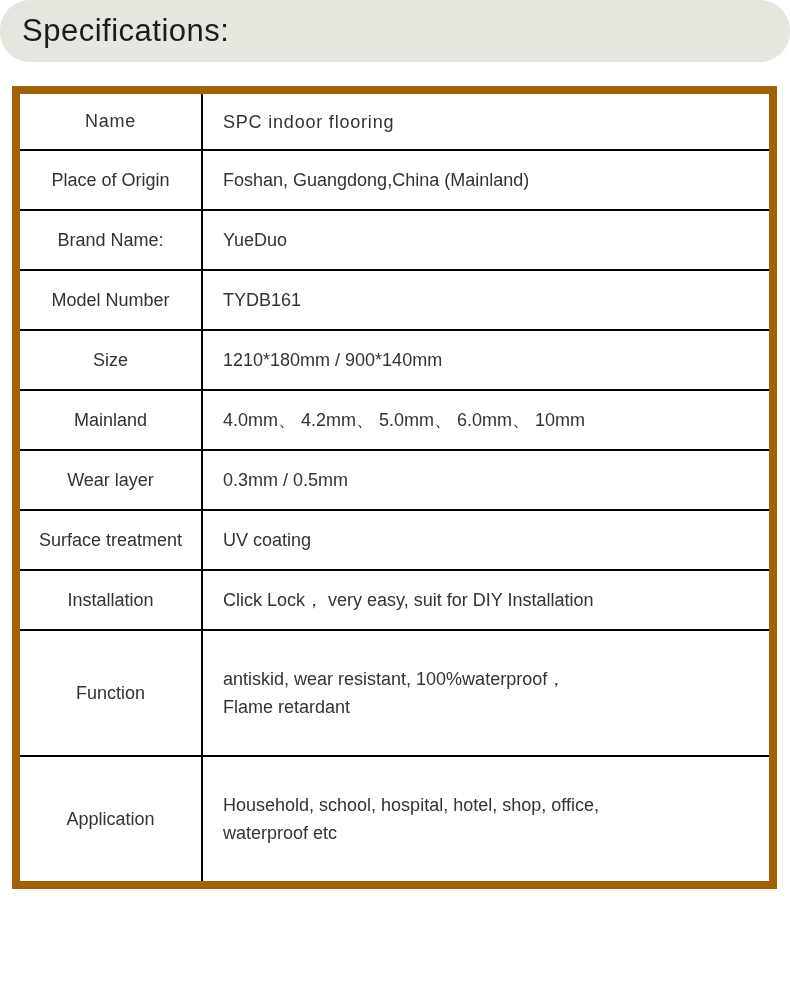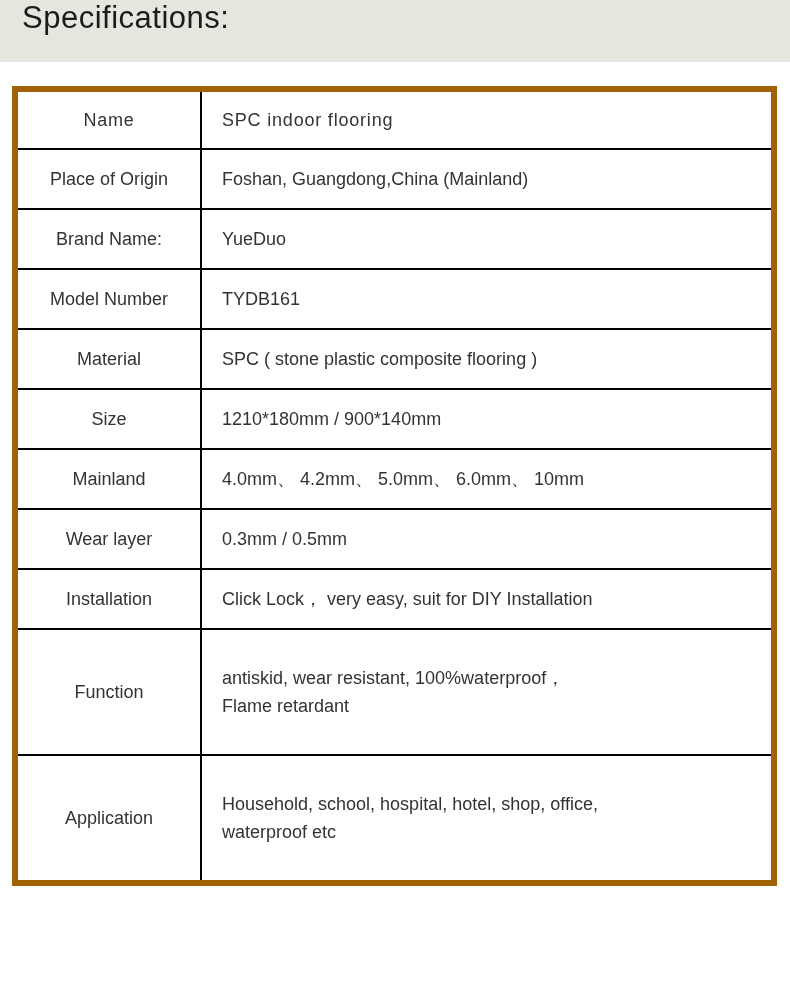--- a/index.html
+++ b/index.html
@@ -11,38 +11,40 @@
     font-family: "Liberation Sans", sans-serif;
     -webkit-font-smoothing: antialiased;
   }
 
   
   .specs-header {
     width: 790px;
     height: 62px;
     background: #e6e6df;
     display: flex;
+    align-items: center;
     box-sizing: border-box;
     padding-left: 22px;
+    border-radius: 30px;
   }
   .specs-header h1 {
     margin: 0;
     font-size: 31px;
     font-weight: 400;
     color: #1c1c1c;
     letter-spacing: 0.5px;
   }
 
   
   table.spec-table {
     border-collapse: collapse;
     table-layout: fixed;
     width: 765px;
     margin: 24px 13px 0 12px;
-    border: 6px solid #a16207;
+    border: 8px solid #a16207;
   }
   table.spec-table td {
     border: 2px solid #000000;
     color: #333333;
     font-size: 18px;
     vertical-align: middle;
   }
   td.label-cell {
     width: 186px;
     text-align: center;
@@ -95,26 +97,20 @@
         </td>
   </tr>
 
   <tr>
     <td class="label-cell">Model Number</td>
     <td class="value-cell">
           <div class="value-line">TYDB161</div>
         </td>
   </tr>
 
-  <tr>
-    <td class="label-cell">Material</td>
-    <td class="value-cell">
-          <div class="value-line">SPC ( stone plastic composite flooring )</div>
-        </td>
-  </tr>
 
   <tr>
     <td class="label-cell">Size</td>
     <td class="value-cell">
           <div class="value-line">1210*180mm / 900*140mm</div>
         </td>
   </tr>
 
   <tr>
     <td class="label-cell">Mainland</td>
@@ -123,20 +119,26 @@
         </td>
   </tr>
 
   <tr>
     <td class="label-cell">Wear layer</td>
     <td class="value-cell">
           <div class="value-line">0.3mm / 0.5mm</div>
         </td>
   </tr>
 
+  <tr>
+    <td class="label-cell">Surface treatment</td>
+    <td class="value-cell">
+          <div class="value-line">UV coating</div>
+        </td>
+  </tr>
 
   <tr>
     <td class="label-cell">Installation</td>
     <td class="value-cell">
           <div class="value-line">Click Lock， very easy, suit for DIY Installation</div>
         </td>
   </tr>
 
   <tr class="tall">
     <td class="label-cell">Function</td>

